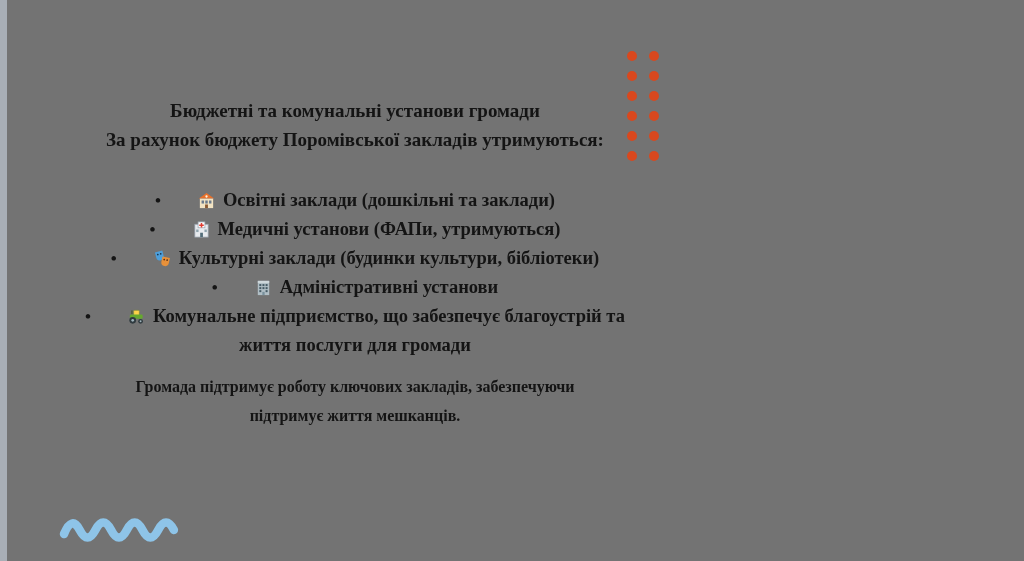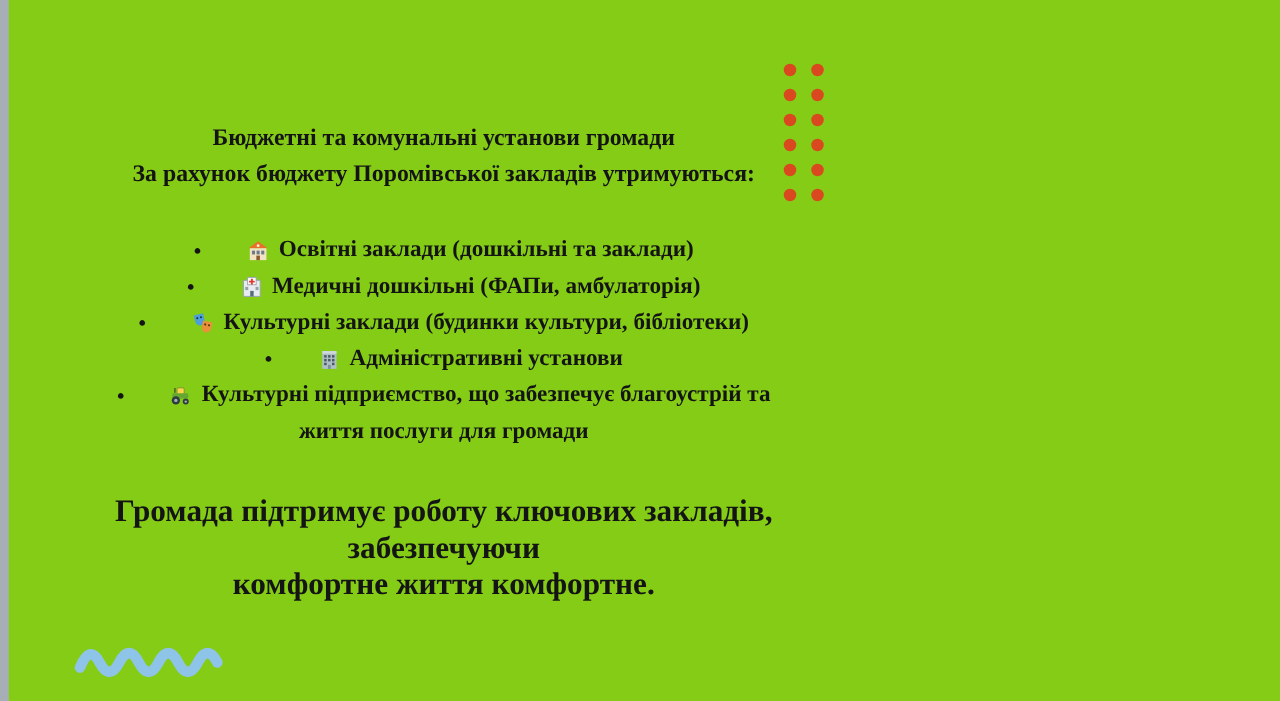--- a/index.html
+++ b/index.html
@@ -5,21 +5,21 @@
   html, body { margin: 0; padding: 0; }
   body {
     width: 1024px; height: 561px;
     font-family: "Liberation Serif", "DejaVu Serif", serif;
     background: #FCD77D;
     overflow: hidden;
   }
   .slide {
     position: relative;
     width: 1024px; height: 561px;
-    background: #84cc16;
+    background: #737373;
   }
   .left-edge {
     position: absolute;
     left: 0; top: 0; bottom: 0;
     width: 7px;
     background: #A8AEB6;
   }
   .content {
     position: absolute;
     left: 25px; top: 96px;
@@ -50,22 +50,22 @@
     margin-right: 36px;
     font-size: 17px;
   }
   .emoji {
     display: inline-flex;
     align-items: center;
     margin-right: 7px;
   }
   .emoji svg { display: block; }
   .closing {
-    margin-top: 35px;
-    font-size: 25px;
+    margin-top: 12px;
+    font-size: 16px;
     line-height: 29px;
   }
   .dots-grid {
     position: absolute;
     left: 627px; top: 51px;
     display: grid;
     grid-template-columns: repeat(2, 10px);
     column-gap: 12px;
     row-gap: 10px;
   }
@@ -128,21 +128,21 @@
         <span class="emoji">
           <svg viewBox="0 0 20 20" width="19" height="19">
             <rect x="3" y="4.5" width="14" height="13.5" fill="#E8EBEF" stroke="#9AA4AE" stroke-width="0.8"></rect>
             <rect x="6.4" y="2" width="7.2" height="6.2" fill="#FFFFFF" stroke="#9AA4AE" stroke-width="0.8"></rect>
             <path d="M9.2 3.2h1.6v1.6h1.6v1.6h-1.6V8H9.2V6.4H7.6V4.8h1.6z" fill="#E03C31"></path>
             <rect x="4.4" y="10" width="2.5" height="2.7" fill="#90A4AE"></rect>
             <rect x="13.1" y="10" width="2.5" height="2.7" fill="#90A4AE"></rect>
             <rect x="8.6" y="13.4" width="2.9" height="4.6" fill="#546E7A"></rect>
           </svg>
         </span>
-        <span>Медичні дошкільні (ФАПи, амбулаторія)</span>
+        <span>Медичні установи (ФАПи, утримуються)</span>
       </li>
 
       <li>
         <span class="bullet-char">•</span>
         <span class="emoji">
           <svg viewBox="0 0 20 20" width="19" height="19">
             <g transform="rotate(-14 7 7)">
               <path d="M3 2.5h8v5.5a4 4 0 0 1-8 0z" fill="#4D9FDB"></path>
               <circle cx="5.4" cy="5.4" r="0.9" fill="#17354F"></circle>
               <circle cx="8.6" cy="5.4" r="0.9" fill="#17354F"></circle>
@@ -183,32 +183,32 @@
           <svg viewBox="0 0 20 20" width="19" height="19">
             <rect x="4.6" y="3.6" width="1.2" height="4" fill="#4A5A2A"></rect>
             <rect x="7" y="3.5" width="6" height="5.5" rx="1" fill="#FDD349" stroke="#7A8B35" stroke-width="0.7"></rect>
             <rect x="3" y="8" width="13.5" height="4.4" rx="1.2" fill="#66A82F"></rect>
             <circle cx="6" cy="14" r="3.5" fill="#2F3A3F"></circle>
             <circle cx="6" cy="14" r="1.4" fill="#9FB3BB"></circle>
             <circle cx="14.3" cy="15" r="2.5" fill="#2F3A3F"></circle>
             <circle cx="14.3" cy="15" r="1" fill="#9FB3BB"></circle>
           </svg>
         </span>
-        <span>Культурні підприємство, що забезпечує благоустрій та</span>
+        <span>Комунальне підприємство, що забезпечує благоустрій та</span>
       </li>
 
       <li>
         <span>життя послуги для громади</span>
       </li>
 
     </ul>
 
     <div class="closing">
       <div>Громада підтримує роботу ключових закладів, забезпечуючи</div>
-      <div>комфортне життя комфортне.</div>
+      <div>підтримує життя мешканців.</div>
     </div>
   </div>
 
   <svg class="wave" width="126" height="40" viewBox="0 0 126 40">
     <path d="M6 25 Q13.9 6 21.7 21 T37.4 21 T53.1 21 T68.8 21 T84.5 21 T100.2 21 T115.9 21" fill="none" stroke="#8EC4E8" stroke-width="8.5" stroke-linecap="round"></path>
   </svg>
 
 </div>
 
 </body></html>

